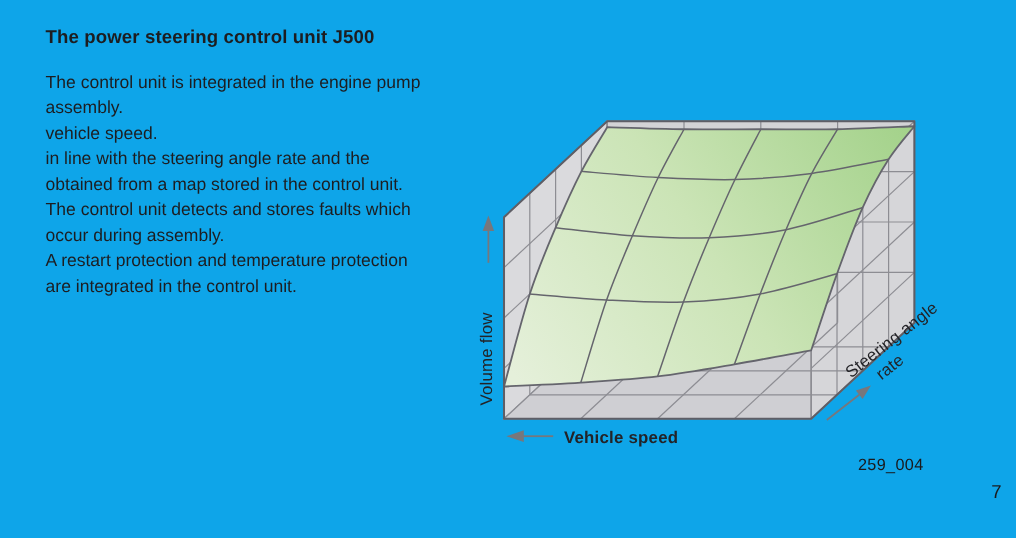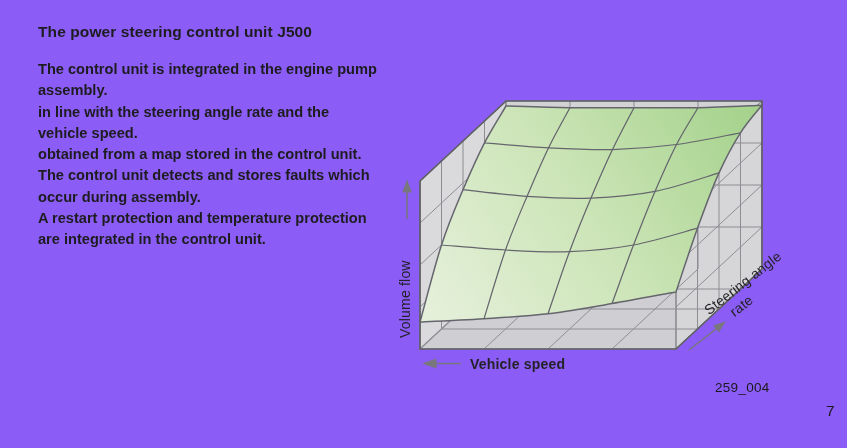--- a/index.html
+++ b/index.html
@@ -1,44 +1,44 @@
 <!DOCTYPE html>
 <html><head>
 <meta charset="utf-8">
 <style>
   html,body{margin:0;padding:0;}
   body{width:847px;height:448px;overflow:hidden;background:#ffffff;}
-  .page{position:relative;width:847px;height:448px;background:#8b5cf6;
+  .page{position:relative;width:847px;height:448px;background:#0ea5e9;
         font-family:"Liberation Sans",sans-serif;color:#1d1d20;}
   .title{position:absolute;left:38px;top:13px;font-size:15.5px;font-weight:bold;
          letter-spacing:0.1px;white-space:nowrap;}
   .body-text{position:absolute;left:38px;top:59px;font-size:14.6px;line-height:21.3px;}
-  .body-line{white-space:nowrap;font-weight:bold;}
+  .body-line{white-space:nowrap;}
   .chart-svg{position:absolute;left:0;top:0;pointer-events:none;}
   .axis-label{position:absolute;font-size:14px;color:#232327;white-space:nowrap;letter-spacing:0.2px;}
   .ylab{left:397px;top:338px;transform:rotate(-90deg);transform-origin:0 0;}
   .xlab{left:470px;top:356px;font-weight:bold;}
   .zlab{left:722px;top:298px;transform:rotate(-38deg);transform-origin:0 100%;line-height:17px;}
   .zlab-line2{margin-left:19px;}
   .fig-num{position:absolute;left:715px;top:380px;font-size:13.5px;
            color:#1a1a1c;letter-spacing:0.3px;}
   .page-num{position:absolute;left:826px;top:402px;font-size:15.5px;color:#1a1a1c;}
 </style>
 </head>
 <body>
 
 <div class="page">
 
   <h1 class="title">The power steering control unit J500</h1>
 
   <div class="body-text">
       <div class="body-line">The control unit is integrated in the engine pump</div>
       <div class="body-line">assembly.</div>
+      <div class="body-line">vehicle speed.</div>
       <div class="body-line">in line with the steering angle rate and the</div>
-      <div class="body-line">vehicle speed.</div>
       <div class="body-line">obtained from a map stored in the control unit.</div>
       <div class="body-line">The control unit detects and stores faults which</div>
       <div class="body-line">occur during assembly.</div>
       <div class="body-line">A restart protection and temperature protection</div>
       <div class="body-line">are integrated in the control unit.</div>
     </div>
 
   <svg id="mapSvg" class="chart-svg" width="847" height="448" viewBox="0 0 847 448">
       <defs>
         <linearGradient id="surfGrad" gradientUnits="userSpaceOnUse" x1="440" y1="330" x2="760" y2="115">

